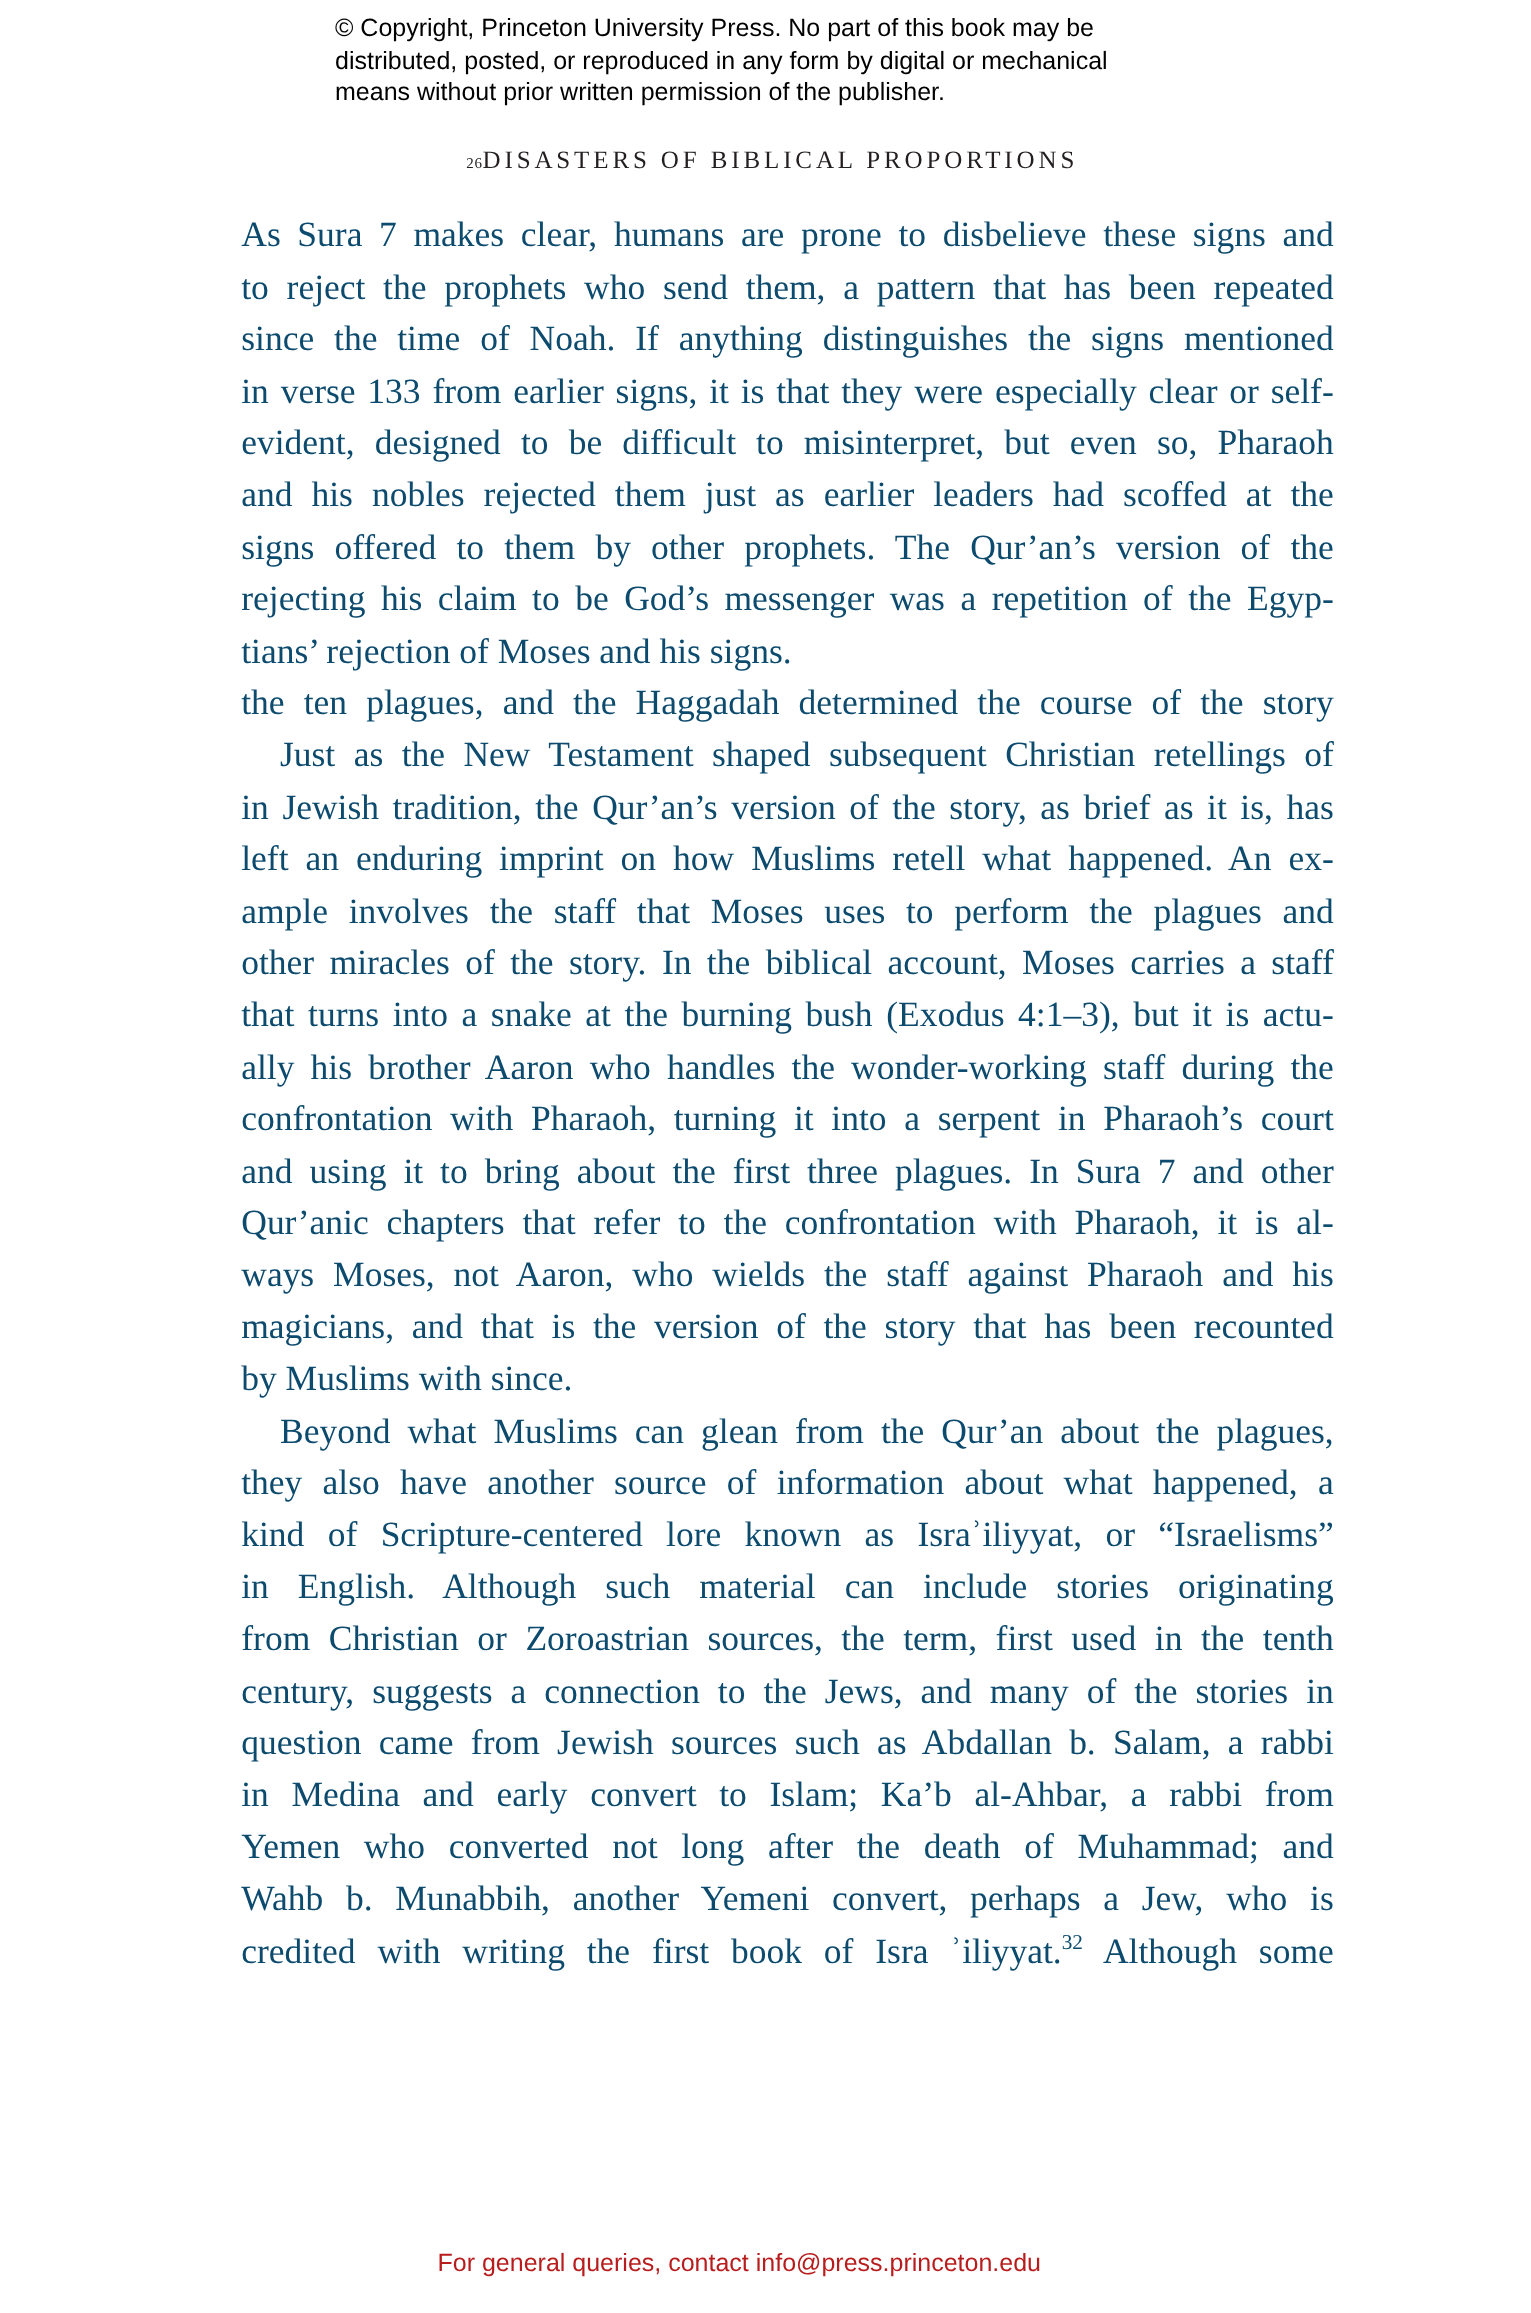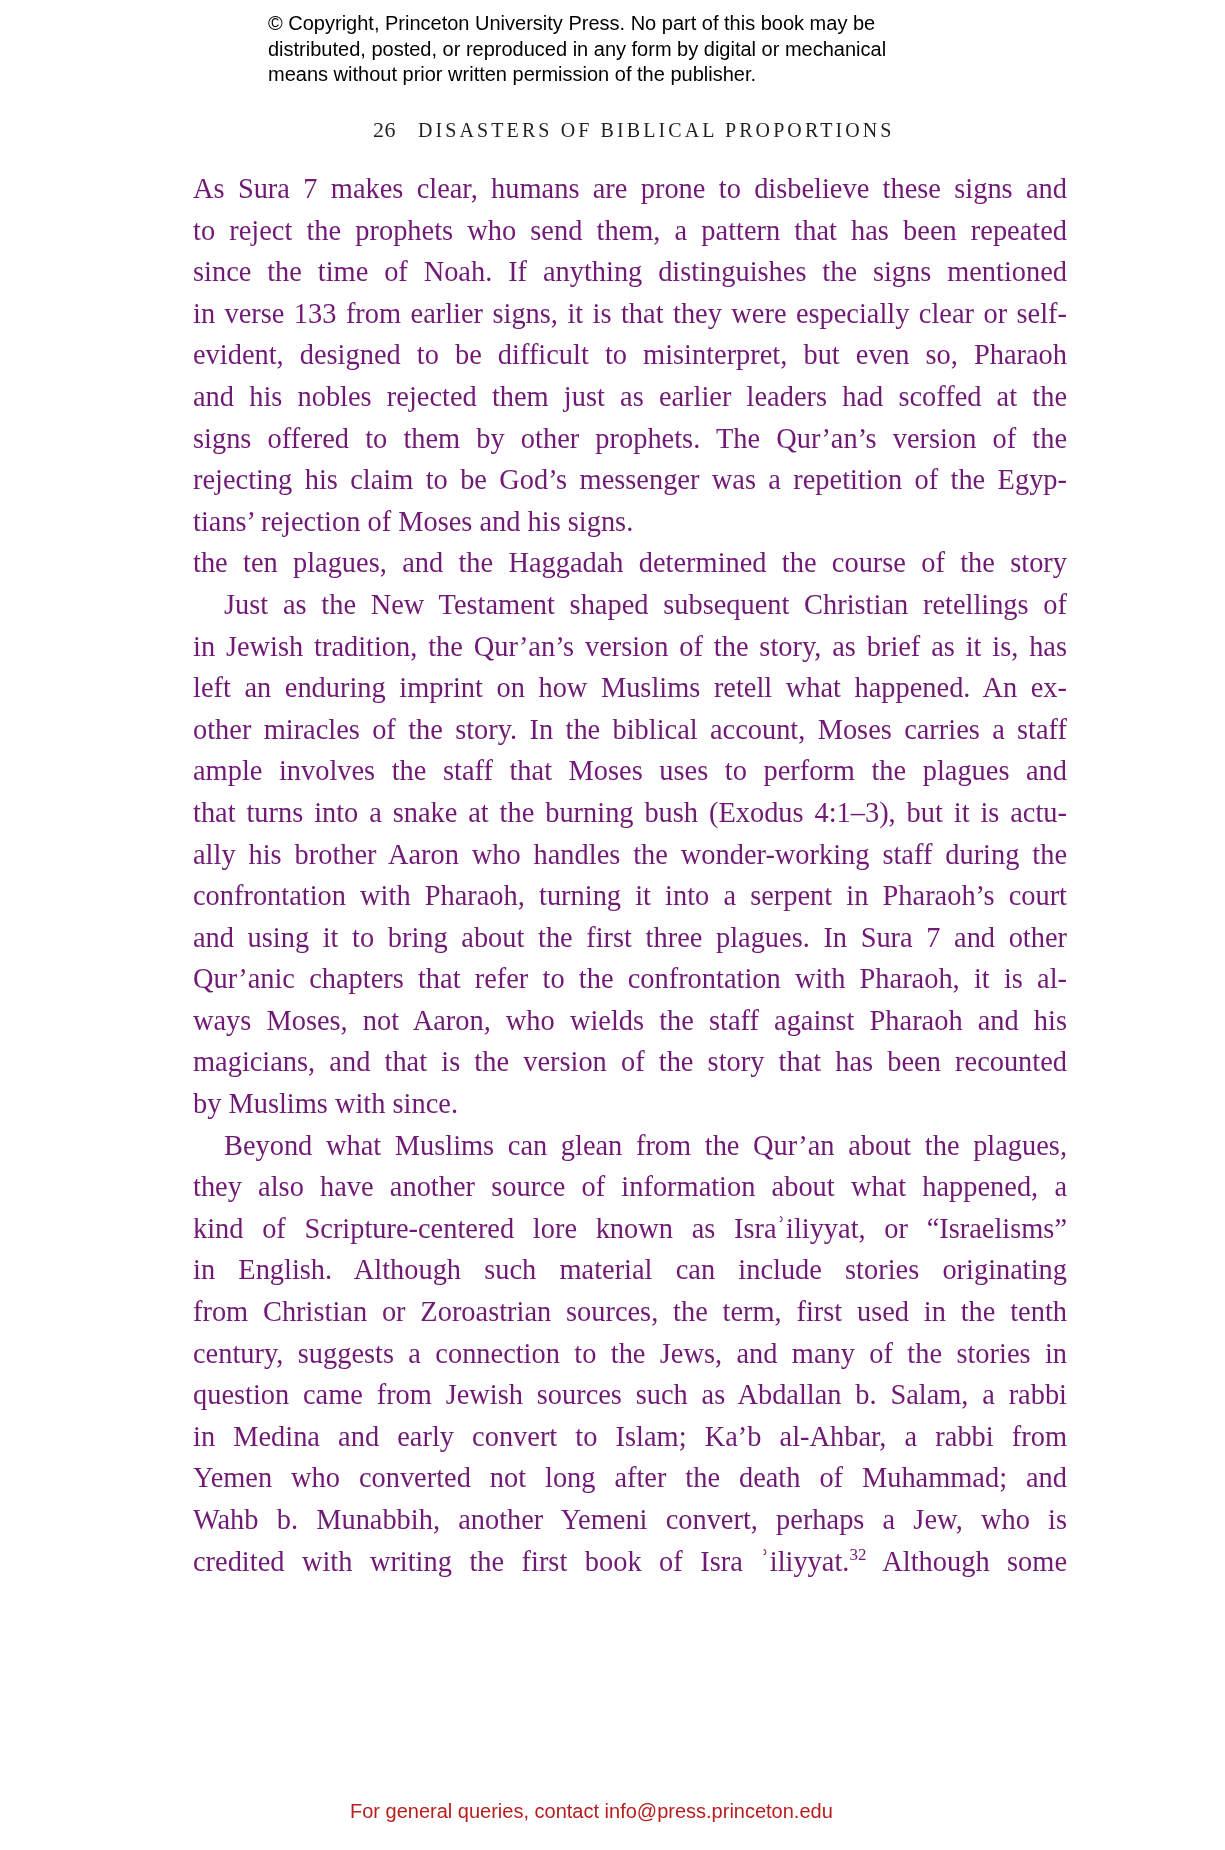--- a/index.html
+++ b/index.html
@@ -8,26 +8,26 @@
     position: absolute; left: 268px; top: 11px; width: 720px;
     font-family: "Liberation Sans", sans-serif; font-size: 20px; line-height: 25.5px;
     color: #000000; white-space: nowrap;
   }
   .copyright div { height: 25.5px; }
   .running-head {
     position: absolute; left: 373px; top: 117px;
     font-family: "Liberation Serif", serif; font-size: 17px; letter-spacing: 3.1px;
     color: #231f20; white-space: nowrap;
   }
-  .running-head .folio { margin-right: 22px; letter-spacing: 0.5px; font-size: 22px; }
+  .running-head .folio { letter-spacing: 0.5px; font-size: 12px; }
   .running-head .title { text-transform: uppercase; font-size: 20px; }
   .body-text {
     position: absolute; left: 193px; top: 168px; width: 874px;
     font-family: "Liberation Serif", serif; font-size: 28.4px; line-height: 41.6px;
-    color: #701a75;
+    color: #0c4a6e;
   }
   .line {
     display: block; height: 41.6px; white-space: nowrap;
     text-align: justify; text-align-last: justify;
   }
   .line.last { text-align-last: left; }
   .line.indent { padding-left: 31px; }
   sup.fn { font-size: 17px; line-height: 0; vertical-align: 0; position: relative; top: -11px; }
   .footer {
     position: absolute; left: 350px; top: 1800px; width: 540px;
@@ -58,22 +58,22 @@
       <span class="line">and his nobles rejected them just as earlier leaders had scoffed at the</span>
       <span class="line">signs offered to them by other prophets. The Qur’an’s version of the</span>
       <span class="line">rejecting his claim to be God’s messenger was a repetition of the Egyp-</span>
       <span class="line last">tians’ rejection of Moses and his signs.</span>
     </div>
   <div id="p1">
       <span class="line">the ten plagues, and the Haggadah determined the course of the story</span>
       <span class="line indent">Just as the New Testament shaped subsequent Christian retellings of</span>
       <span class="line">in Jewish tradition, the Qur’an’s version of the story, as brief as it is, has</span>
       <span class="line">left an enduring imprint on how Muslims retell what happened. An ex-</span>
+      <span class="line">ample involves the staff that Moses uses to perform the plagues and</span>
       <span class="line">other miracles of the story. In the biblical account, Moses carries a staff</span>
-      <span class="line">ample involves the staff that Moses uses to perform the plagues and</span>
       <span class="line">that turns into a snake at the burning bush (Exodus 4:1–3), but it is actu-</span>
       <span class="line">ally his brother Aaron who handles the wonder-working staff during the</span>
       <span class="line">confrontation with Pharaoh, turning it into a serpent in Pharaoh’s court</span>
       <span class="line">and using it to bring about the first three plagues. In Sura 7 and other</span>
       <span class="line">Qur’anic chapters that refer to the confrontation with Pharaoh, it is al-</span>
       <span class="line">ways Moses, not Aaron, who wields the staff against Pharaoh and his</span>
       <span class="line">magicians, and that is the version of the story that has been recounted</span>
       <span class="line last">by Muslims with since.</span>
     </div>
   <div id="p2">

